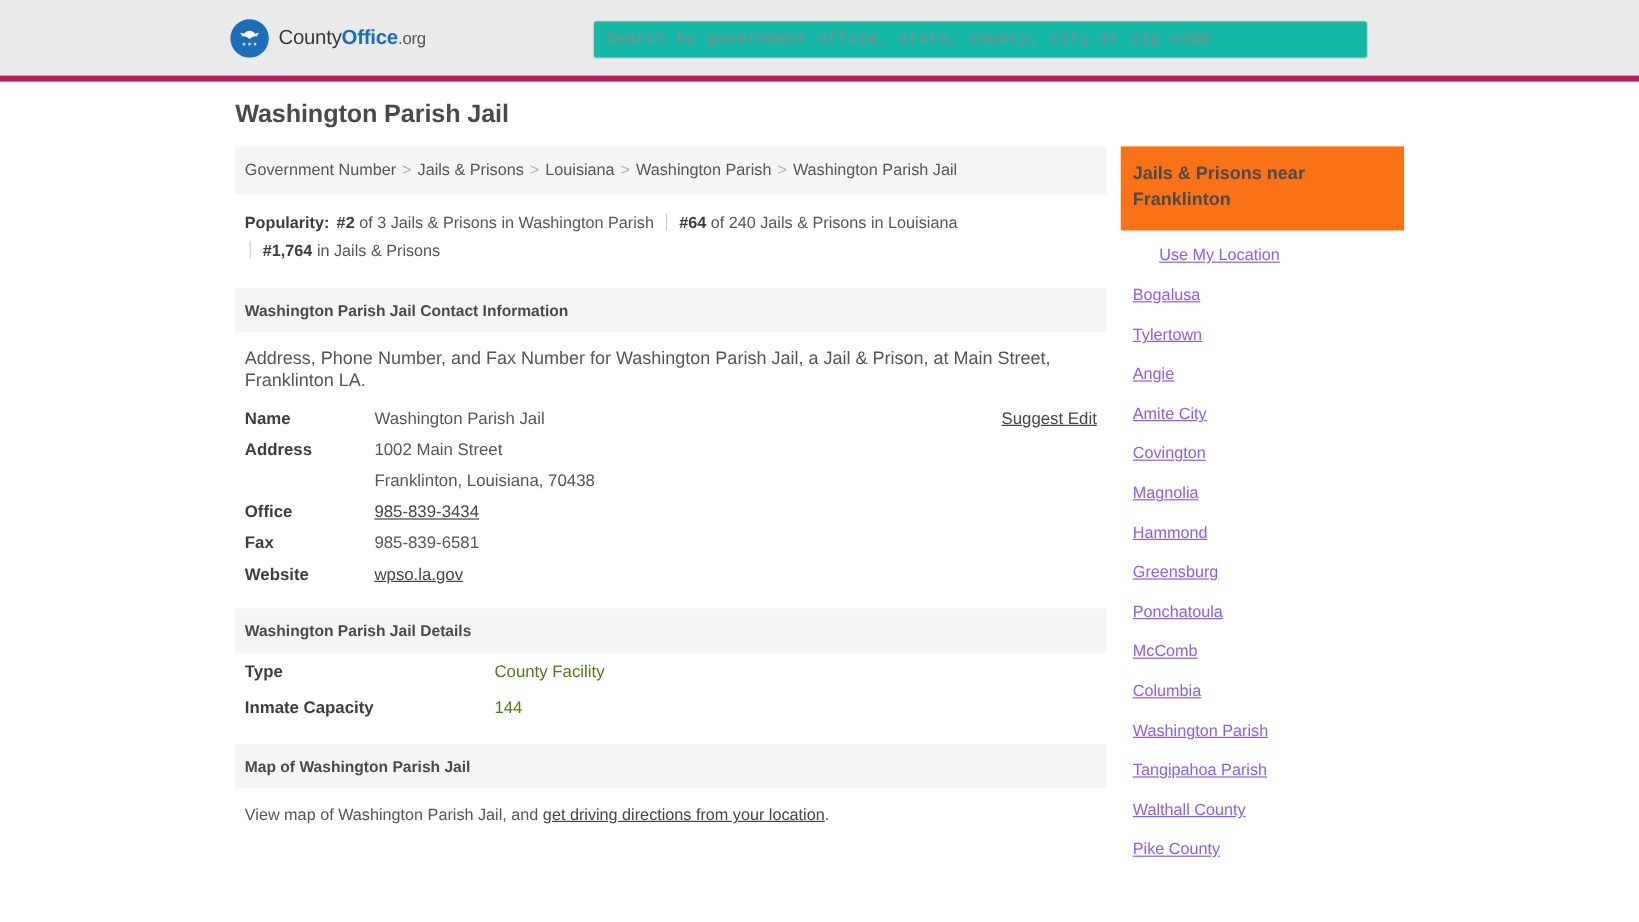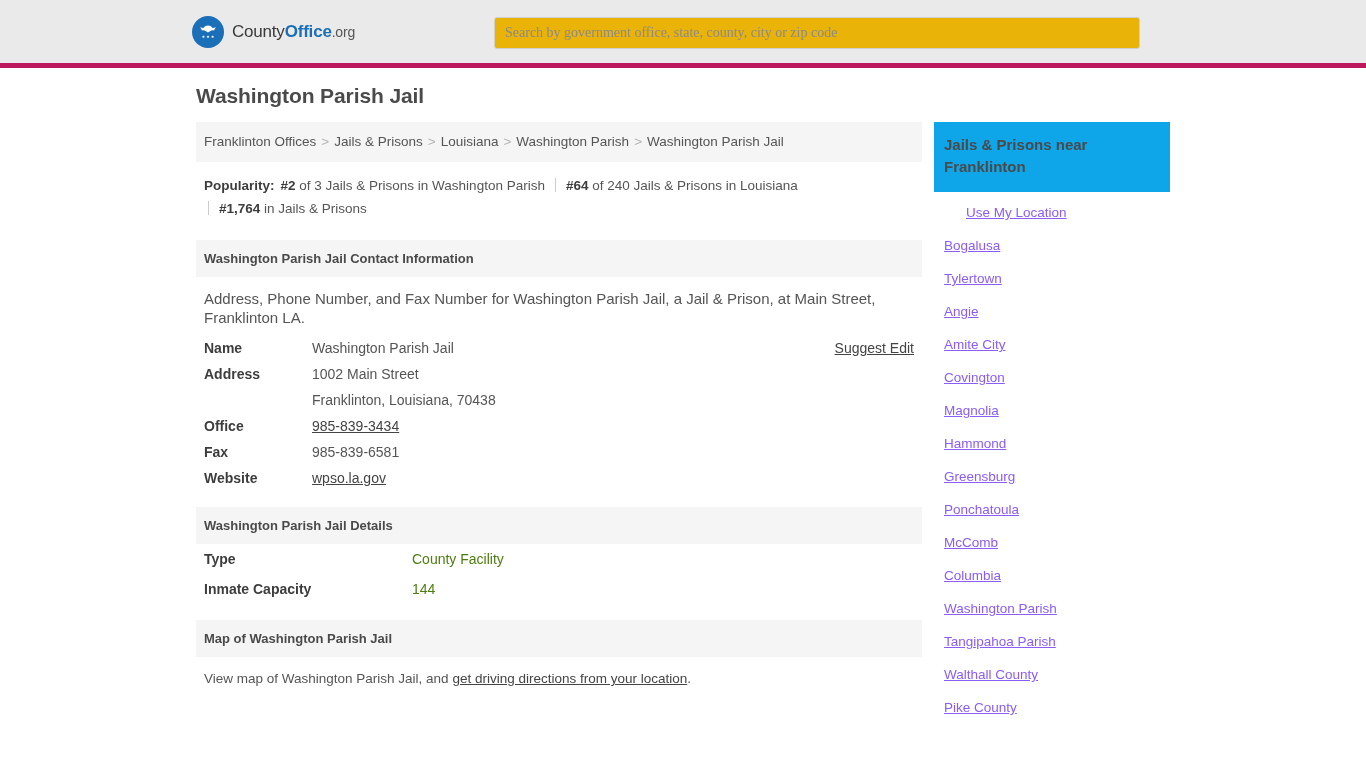--- a/index.html
+++ b/index.html
@@ -55,23 +55,23 @@
     position: absolute;
     left: 494px;
     top: 17px;
     width: 646px;
   }
   .search-input {
     width: 100%;
     height: 32px;
     border: 1px solid #cfcfcf;
     border-radius: 3px;
-    background: #eab308;
+    background: #14b8a6;
     font-size: 14px;
-    font-family: Liberation Serif, serif;
+    font-family: Liberation Mono, monospace;
     color: #333333;
     padding: 0 10px;
     outline: none;
   }
   .search-input::placeholder { color: #8a8a8a; }
 
   
   .page {
     width: 1258px;
     padding-top: 16px;
@@ -194,21 +194,21 @@
     line-height: 19px;
   }
   .map-text a {
     color: #444444;
     text-decoration: underline;
     cursor: pointer;
   }
 
   
   .side-header {
-    background: #0ea5e9;
+    background: #f97316;
     font-size: 15px;
     font-weight: bold;
     color: #4a4a4a;
     padding: 12px 10px 14px 10px;
     line-height: 22px;
   }
   .side-list { padding-top: 4px; }
   .side-item {
     padding: 9px 10px;
     font-size: 13.5px;
@@ -246,21 +246,21 @@
 
 <div class="page">
 
   <h1 class="page-title">Washington Parish Jail</h1>
 
   <div class="content-row">
 
     <div class="main-col">
 
       <div class="breadcrumb">
-        <a href="#">Franklinton Offices</a><span class="sep">&gt;</span><a href="#">Jails &amp; Prisons</a><span class="sep">&gt;</span><a href="#">Louisiana</a><span class="sep">&gt;</span><a href="#">Washington Parish</a><span class="sep">&gt;</span><span class="current">Washington Parish Jail</span>
+        <a href="#">Government Number</a><span class="sep">&gt;</span><a href="#">Jails &amp; Prisons</a><span class="sep">&gt;</span><a href="#">Louisiana</a><span class="sep">&gt;</span><a href="#">Washington Parish</a><span class="sep">&gt;</span><span class="current">Washington Parish Jail</span>
       </div>
 
       <div class="popularity">
         <span class="plabel">Popularity:</span><span class="stat"><span class="rank">#2</span> <span>of 3 Jails &amp; Prisons in Washington Parish</span></span><span class="divider"></span><span class="stat"><span class="rank">#64</span> <span>of 240 Jails &amp; Prisons in Louisiana</span></span><br><span class="divider"></span><span class="stat"><span class="rank">#1,764</span> <span>in Jails &amp; Prisons</span></span>
       </div>
 
       <div class="section-header">Washington Parish Jail Contact Information</div>
       <div class="section-desc">Address, Phone Number, and Fax Number for Washington Parish Jail, a Jail &amp; Prison, at Main Street, Franklinton LA.</div>
 
       <table class="info-table">

